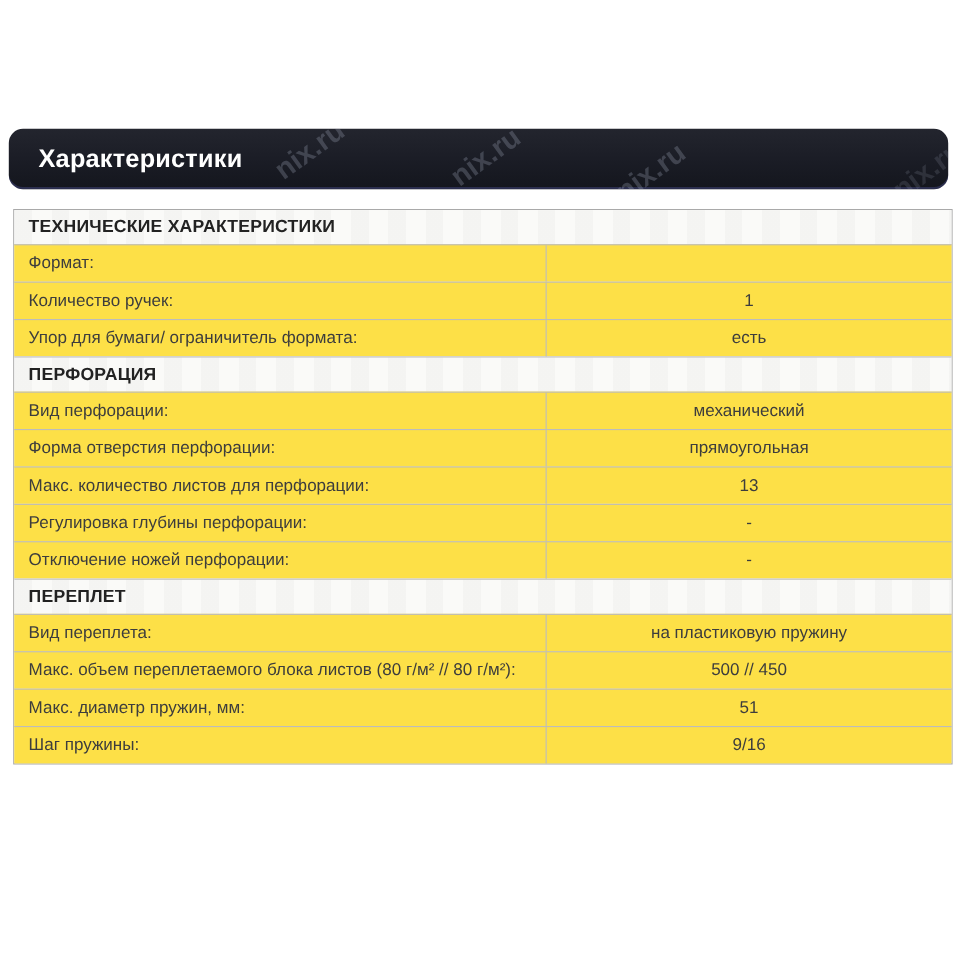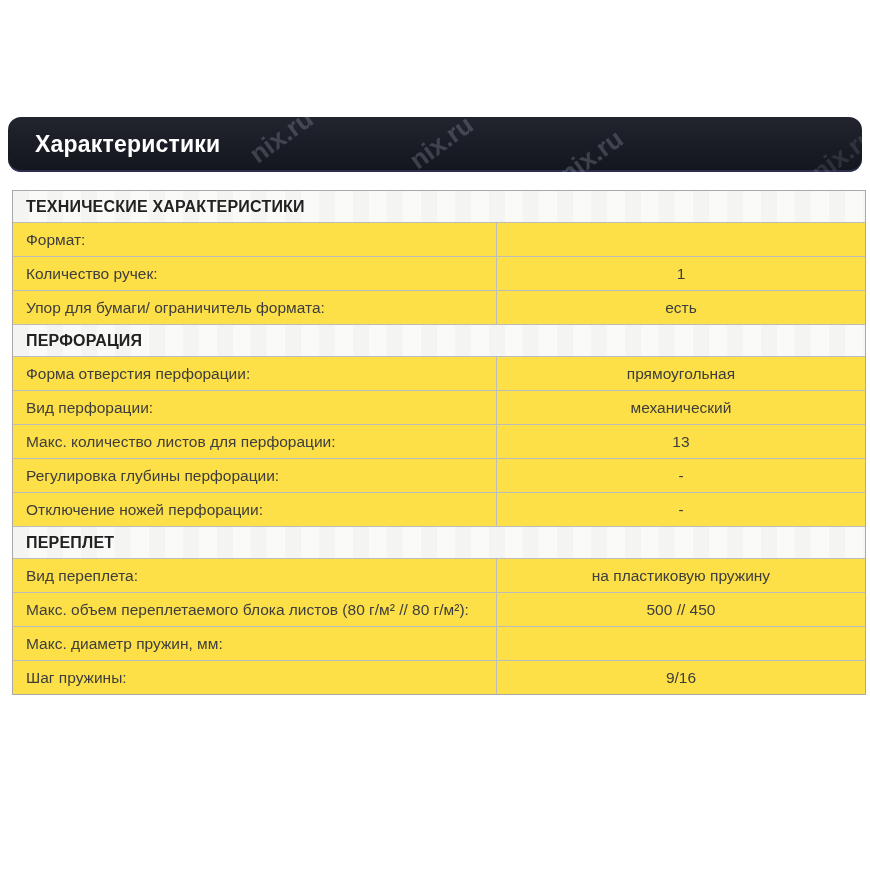--- a/index.html
+++ b/index.html
@@ -138,26 +138,26 @@
         <div class="cell-value">1</div>
       </div>
       <div class="spec-row">
         <div class="cell-label">Упор для бумаги/ ограничитель формата:</div>
         <div class="cell-value">есть</div>
       </div>
       <div class="section-row">
         <span>ПЕРФОРАЦИЯ</span>
       </div>
       <div class="spec-row">
+        <div class="cell-label">Вид перфорации:</div>
+        <div class="cell-value">механический</div>
+      </div>
+      <div class="spec-row">
         <div class="cell-label">Форма отверстия перфорации:</div>
         <div class="cell-value">прямоугольная</div>
-      </div>
-      <div class="spec-row">
-        <div class="cell-label">Вид перфорации:</div>
-        <div class="cell-value">механический</div>
       </div>
       <div class="spec-row">
         <div class="cell-label">Макс. количество листов для перфорации:</div>
         <div class="cell-value">13</div>
       </div>
       <div class="spec-row">
         <div class="cell-label">Регулировка глубины перфорации:</div>
         <div class="cell-value">-</div>
       </div>
       <div class="spec-row">
@@ -170,20 +170,21 @@
       <div class="spec-row">
         <div class="cell-label">Вид переплета:</div>
         <div class="cell-value">на пластиковую пружину</div>
       </div>
       <div class="spec-row">
         <div class="cell-label">Макс. объем переплетаемого блока листов (80 г/м² // 80 г/м²):</div>
         <div class="cell-value">500 // 450</div>
       </div>
       <div class="spec-row">
         <div class="cell-label">Макс. диаметр пружин, мм:</div>
+        <div class="cell-value">51</div>
       </div>
       <div class="spec-row">
         <div class="cell-label">Шаг пружины:</div>
         <div class="cell-value">9/16</div>
       </div>
     </div>
 
 </div>
 
 </body></html>

